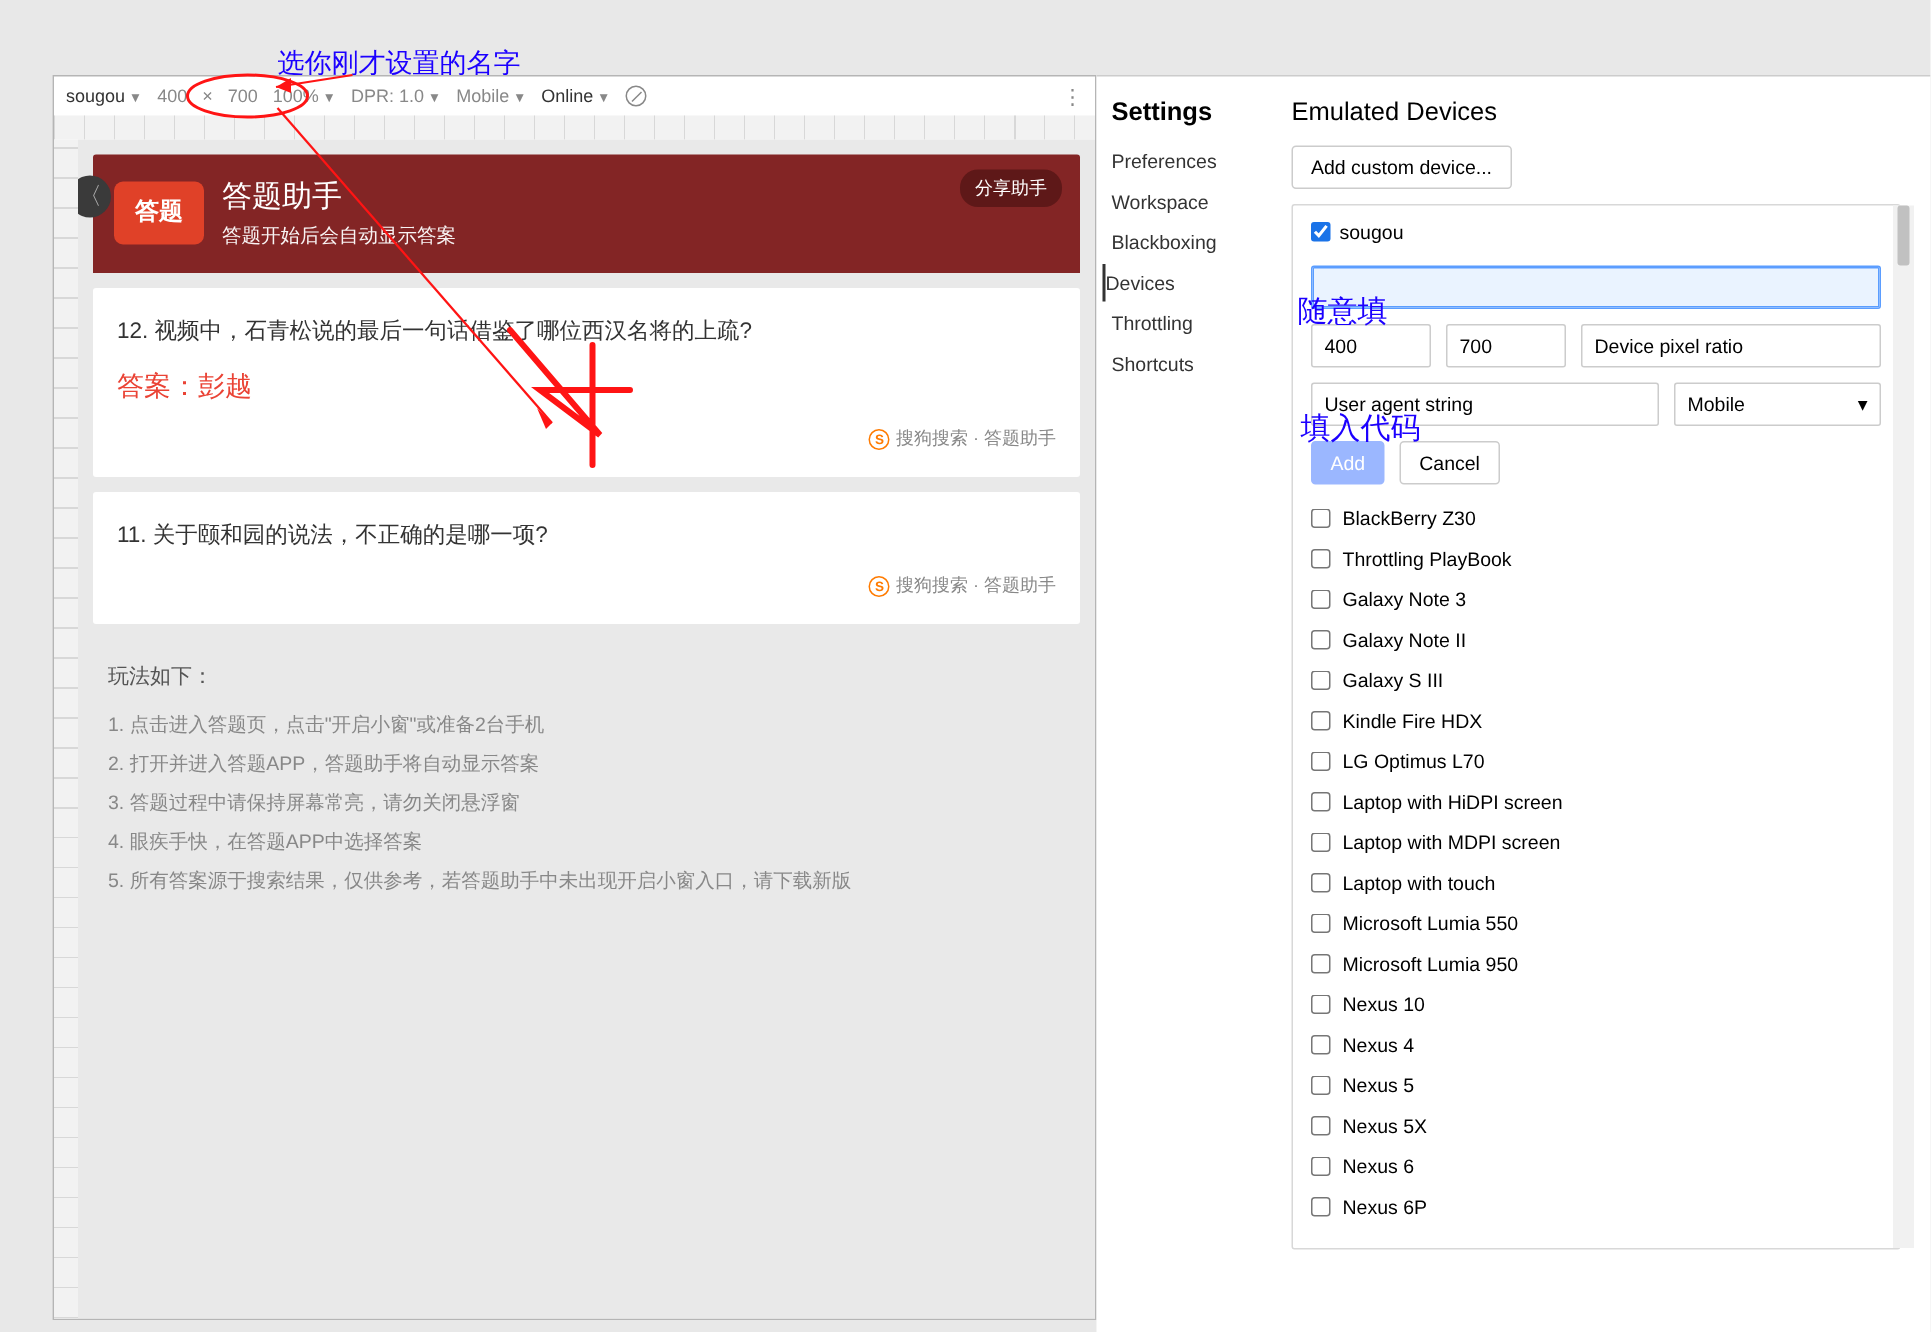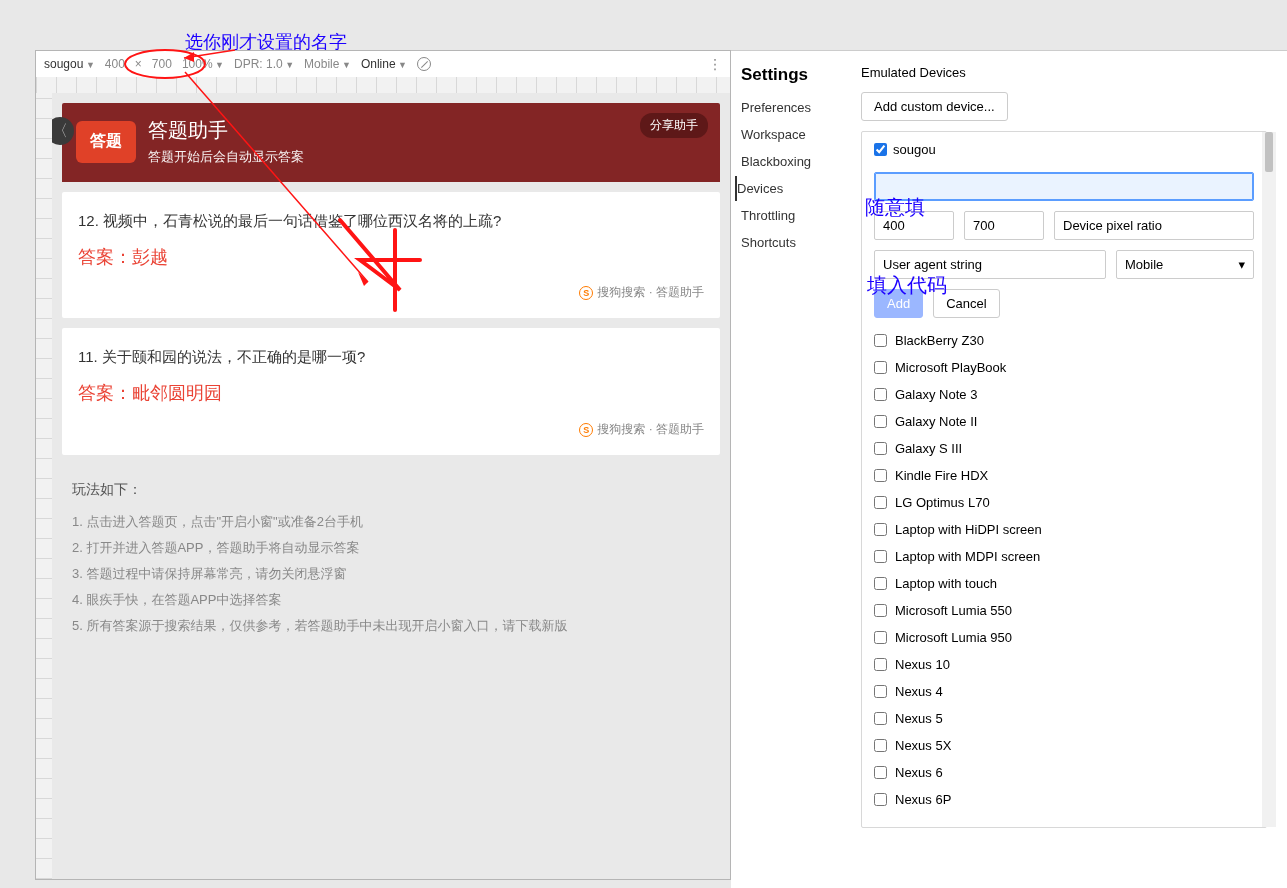--- a/index.html
+++ b/index.html
@@ -36,21 +36,21 @@
     .instructions .it { font-size:14px; color:#555; margin-bottom:6px; }
 
     
     .panel { position:absolute; left:731px; top:50px; right:0; bottom:0; background:#fff; display:flex; border-top:1px solid #ccc; }
     .sidebar { width:110px; padding:14px 4px; }
     .sidebar h3 { font-size:17px; font-weight:700; margin-bottom:10px; padding-left:6px; }
     .sidebar .navitem { font-size:13px; color:#333; padding:5px 6px; margin:2px 0; cursor:pointer; }
     .sidebar .navitem.active { border-left:2px solid #333; padding-left:0; font-weight:500; }
 
     .main { flex:1; padding:14px 20px; position:relative; }
-    .main h3 { font-size:13px; font-weight:400; margin-bottom:12px; }
+    .main h3 { font-size:17px; font-weight:400; margin-bottom:12px; }
     .btn { background:#fff; border:1px solid #ccc; border-radius:3px; padding:6px 12px; font-size:13px; cursor:pointer; }
     .btn.primary { background:#9bb7ff; color:#fff; border-color:#9bb7ff; }
 
     .device-editor { border:1px solid #d8d8d8; border-radius:2px; margin-top:10px; padding-bottom:10px; position:relative; }
     .scrollbar-fake { position:absolute; right:-10px; top:0; width:14px; height:100%; background:#f1f1f1; }
     .scrollbar-fake::before { content:""; position:absolute; top:0; left:3px; width:8px; height:40px; background:#c1c1c1; border-radius:2px; }
 
     .device-first { padding:10px 12px; font-size:13px; display:flex; align-items:center; gap:6px; }
     .device-first input[type=checkbox]{ accent-color:#1a73e8; }
     .form-row { display:flex; gap:10px; padding:5px 12px; flex-wrap:wrap; }
@@ -101,21 +101,20 @@
     </div>
 
     <div class="card">
       <div>12. 视频中，石青松说的最后一句话借鉴了哪位西汉名将的上疏?</div>
       <div class="answer">答案：彭越</div>
       <div class="card-footer"><span class="slogo">S</span><span>搜狗搜索 · 答题助手</span></div>
     </div>
 
     <div class="card">
       <div>11. 关于颐和园的说法，不正确的是哪一项?</div>
-      <div class="answer">答案：毗邻圆明园</div>
       <div class="card-footer"><span class="slogo">S</span><span>搜狗搜索 · 答题助手</span></div>
     </div>
 
     <div class="instructions">
       <div class="it">玩法如下：</div>
       <div>1. 点击进入答题页，点击"开启小窗"或准备2台手机</div>
       <div>2. 打开并进入答题APP，答题助手将自动显示答案</div>
       <div>3. 答题过程中请保持屏幕常亮，请勿关闭悬浮窗</div>
       <div>4. 眼疾手快，在答题APP中选择答案</div>
       <div>5. 所有答案源于搜索结果，仅供参考，若答题助手中未出现开启小窗入口，请下载新版</div>
@@ -192,21 +191,21 @@
         <button class="btn primary">Add</button>
         <button class="btn">Cancel</button>
       </div>
       <div class="dev-list" id="dev-list">
           <div class="dev-item">
             <input type="checkbox" style="">
             <span>BlackBerry Z30</span>
           </div>
           <div class="dev-item">
             <input type="checkbox" style="">
-            <span>Microsoft PlayBook</span>
+            <span>Throttling PlayBook</span>
           </div>
           <div class="dev-item">
             <input type="checkbox" style="">
             <span>Galaxy Note 3</span>
           </div>
           <div class="dev-item">
             <input type="checkbox" style="">
             <span>Galaxy Note II</span>
           </div>
           <div class="dev-item">

